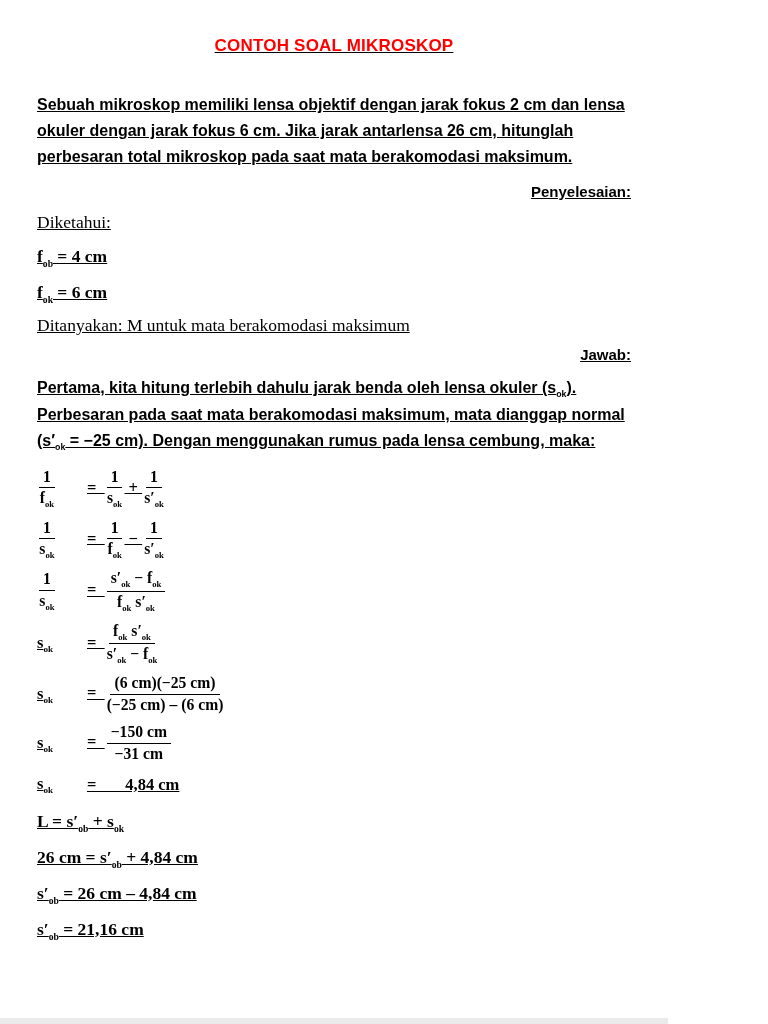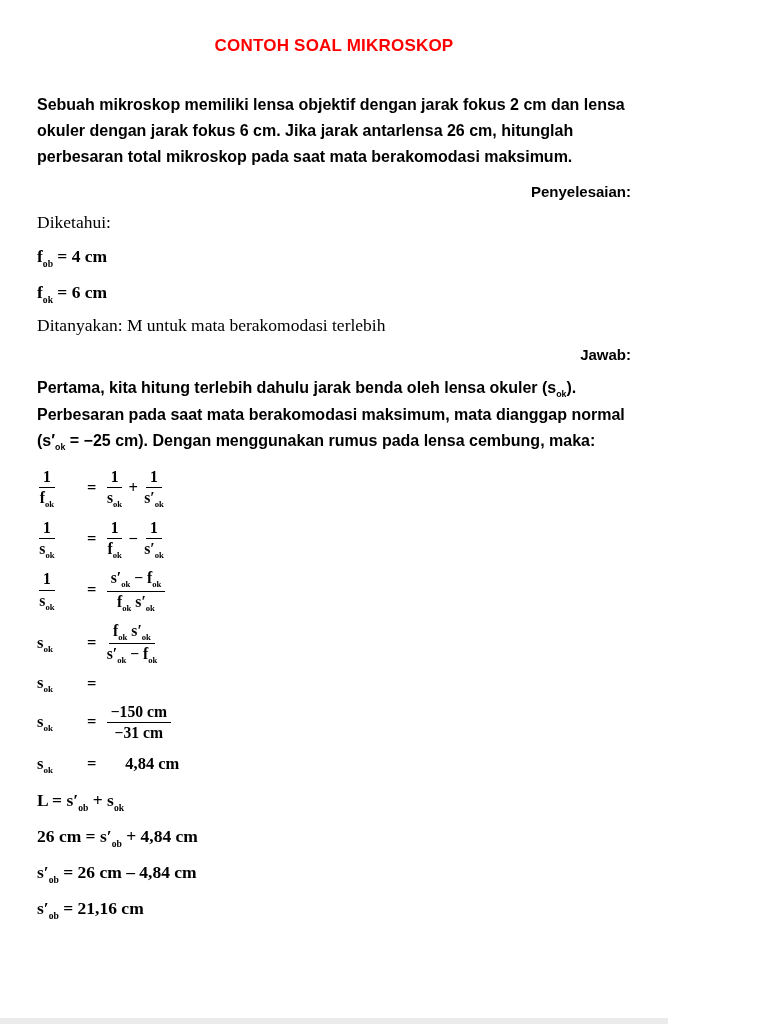--- a/index.html
+++ b/index.html
@@ -3,21 +3,21 @@
 <meta charset="utf-8">
 <style>
   * { margin:0; padding:0; box-sizing:border-box; }
   html, body { background:#ffffff; }
   body {
     width:768px; height:1024px; overflow:hidden;
     font-family:"Liberation Sans", sans-serif; color:#000;
   }
   .page {
     width:668px; height:1024px; background:#fff;
-    padding:30px 37px 0 37px; position:relative;
+    padding:30px 37px 0 37px; position:relative;text-decoration:underline;
   }
   .doc-title {
     font-family:"Liberation Sans", sans-serif;
     font-weight:700; font-size:17px; text-align:center;
     letter-spacing:0.2px; margin:6px 0 36px 0;
   }
   .para {
     font-family:"Liberation Sans", sans-serif;
     font-weight:700; font-size:16px; line-height:1.64;
     margin-bottom:12px;
@@ -62,21 +62,21 @@
 
   <p class="para">Sebuah mikroskop memiliki lensa objektif dengan jarak fokus 2 cm dan lensa okuler dengan jarak fokus 6 cm. Jika jarak antarlensa 26 cm, hitunglah perbesaran total mikroskop pada saat mata berakomodasi maksimum.</p>
 
   <p class="section-label">Penyelesaian:</p>
 
   <p class="serif-line">Diketahui:</p>
 
   <div class="serif-line known-line"><span>f</span><sub>ob</sub><span> = 4 cm</span></div>
   <div class="serif-line known-line"><span>f</span><sub>ok</sub><span> = 6 cm</span></div>
 
-  <div class="serif-line"><span>Ditanyakan: M untuk mata berakomodasi terlebih</span></div>
+  <div class="serif-line"><span>Ditanyakan: M untuk mata berakomodasi maksimum</span></div>
 
   <p class="section-label">Jawab:</p>
 
   <p class="para"><span>Pertama, kita hitung terlebih dahulu jarak benda oleh lensa okuler (s</span><sub>ok</sub><span>). Perbesaran pada saat mata berakomodasi maksimum, mata dianggap normal (s′</span><sub>ok</sub><span> = −25 cm). Dengan menggunakan rumus pada lensa cembung, maka:</span></p>
 
   <div class="eq-block">
     <div class="eq-row">
       <div class="eq-lhs"><span class="frac"><span class="num"><span>1</span></span><span class="den"><span>f</span><sub>ok</sub></span></span></div>
       <div class="eq-rhs"><span>=  </span><span class="frac"><span class="num"><span>1</span></span><span class="den"><span>s</span><sub>ok</sub></span></span><span> + </span><span class="frac"><span class="num"><span>1</span></span><span class="den"><span>s′</span><sub>ok</sub></span></span></div>
     </div>
@@ -87,21 +87,21 @@
     <div class="eq-row">
       <div class="eq-lhs"><span class="frac"><span class="num"><span>1</span></span><span class="den"><span>s</span><sub>ok</sub></span></span></div>
       <div class="eq-rhs"><span>=  </span><span class="frac"><span class="num"><span>s′</span><sub>ok</sub><span> − f</span><sub>ok</sub></span><span class="den"><span>f</span><sub>ok</sub><span> s′</span><sub>ok</sub></span></span></div>
     </div>
     <div class="eq-row">
       <div class="eq-lhs"><span>s</span><sub>ok</sub></div>
       <div class="eq-rhs"><span>=  </span><span class="frac"><span class="num"><span>f</span><sub>ok</sub><span> s′</span><sub>ok</sub></span><span class="den"><span>s′</span><sub>ok</sub><span> − f</span><sub>ok</sub></span></span></div>
     </div>
     <div class="eq-row">
       <div class="eq-lhs"><span>s</span><sub>ok</sub></div>
-      <div class="eq-rhs"><span>=  </span></div>
+      <div class="eq-rhs"><span>=  </span><span class="frac"><span class="num"><span>(6 cm)(−25 cm)</span></span><span class="den"><span>(−25 cm) – (6 cm)</span></span></span></div>
     </div>
     <div class="eq-row">
       <div class="eq-lhs"><span>s</span><sub>ok</sub></div>
       <div class="eq-rhs"><span>=  </span><span class="frac"><span class="num"><span>−150 cm</span></span><span class="den"><span>−31 cm</span></span></span></div>
     </div>
     <div class="eq-row plain">
       <div class="eq-lhs"><span>s</span><sub>ok</sub></div>
       <div class="eq-rhs"><span>=       4,84 cm</span></div>
     </div>
   </div>

